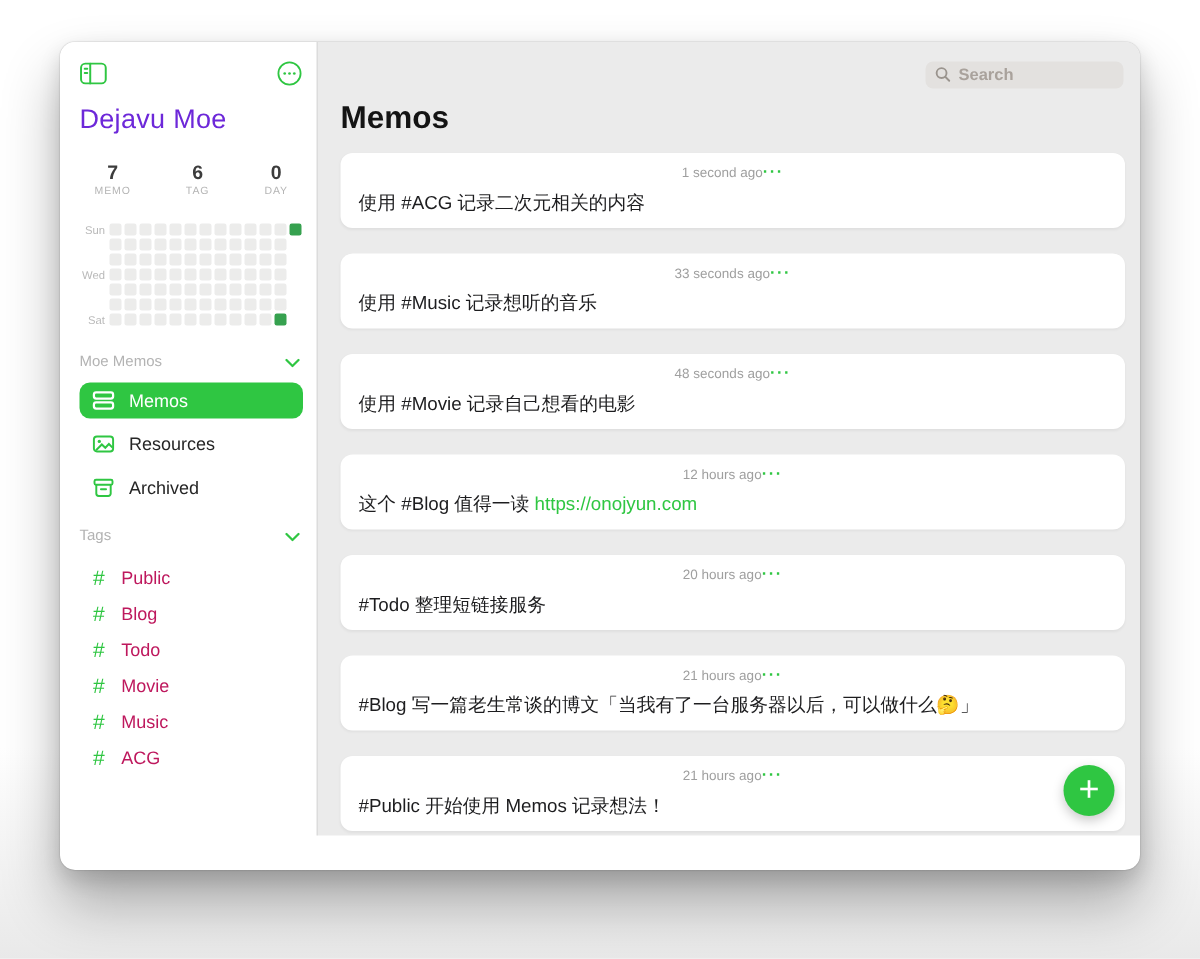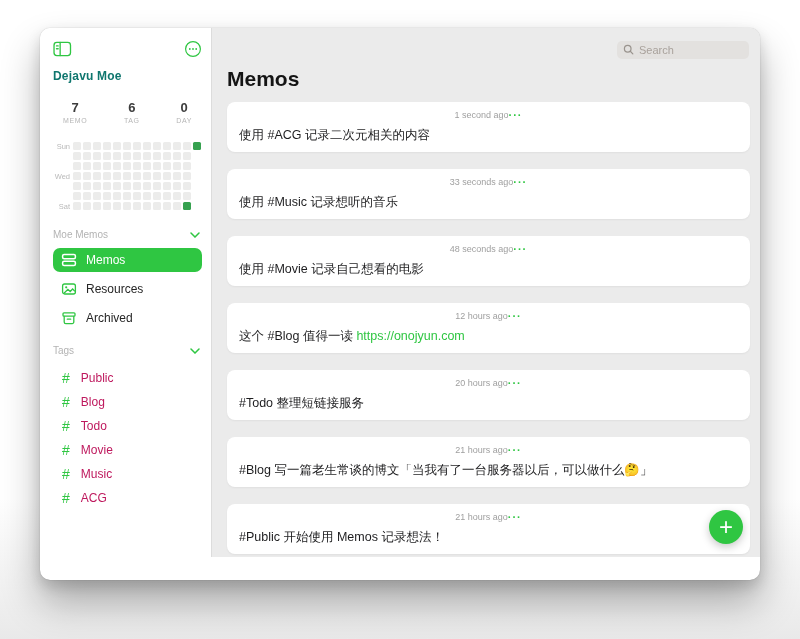--- a/index.html
+++ b/index.html
@@ -35,21 +35,21 @@
     width:172px;box-sizing:border-box;background:#fff;
     border-right:1px solid #dcdcdc;padding:12px 9px 0 13px;flex-shrink:0;
   }
   .main{
     flex:1;background:var(--main-bg,#ebebeb);
     padding:12px 8px 0 15px;position:relative;overflow:hidden;
   }
   
   .sb-top{display:flex;justify-content:space-between;align-items:center;color:var(--accent,#2fc642);}
   .icon-btn{cursor:pointer;display:inline-flex;align-items:center;}
-  .profile-name{font-size:12px;font-weight:700;color:#0f766e;margin-top:11px;letter-spacing:.2px;}
+  .profile-name{font-size:18px;font-weight:400;color:#6d28d9;margin-top:11px;letter-spacing:.2px;}
   .stats{display:flex;justify-content:space-between;margin-top:17px;padding:0 10px;}
   .stat{text-align:center;}
   .stat-value{font-size:13px;font-weight:700;color:#3c3c3c;}
   .stat-label{font-size:7px;color:#b5b5b5;letter-spacing:.6px;margin-top:2px;}
   
   .heatmap{margin-top:18px;position:relative;padding-left:20px;height:72px;}
   .hm-label{position:absolute;left:0;width:17px;text-align:right;font-size:7.5px;color:#b9b9b9;line-height:8px;}
   .hm-lab-0{top:1px;} .hm-lab-1{top:31px;} .hm-lab-2{top:61px;}
   .hm-grid{display:grid;grid-template-columns:repeat(13,8px);grid-auto-rows:8px;gap:2px;}
   .hm-cell{background:#ececeb;border-radius:1.5px;}
@@ -72,20 +72,21 @@
   .hash{color:var(--accent,#2fc642);font-size:14px;line-height:14px;}
   .tag-label{font-size:12px;color:#be185d;}
   
   .search-row{display:flex;justify-content:flex-end;padding-right:3px;}
   .search-wrap{position:relative;}
   .search-wrap svg{position:absolute;left:6px;top:4px;}
   input.search{
     width:104px;height:18px;background:#e3e1df;border:none;border-radius:5px;
     font-size:11px;color:#555;padding:0 6px 0 22px;outline:none;
     font-family:"Liberation Sans", sans-serif;
+    font-weight:bold;
   }
   input.search::placeholder{color:#a9a29c;}
   .main-title{font-size:21px;font-weight:800;color:#141414;margin:8px 0 11px;}
   .memo-list{padding-right:2px;}
   .memo-card{
     background:#fff;border-radius:8px;padding:8px 12px 9px;margin-bottom:17px;
     box-shadow:0 1px 2px rgba(0,0,0,.05);
   }
   .memo-top{display:flex;justify-content:center;align-items:center;}
   .memo-time{font-size:9px;color:#9f9f9f;}

